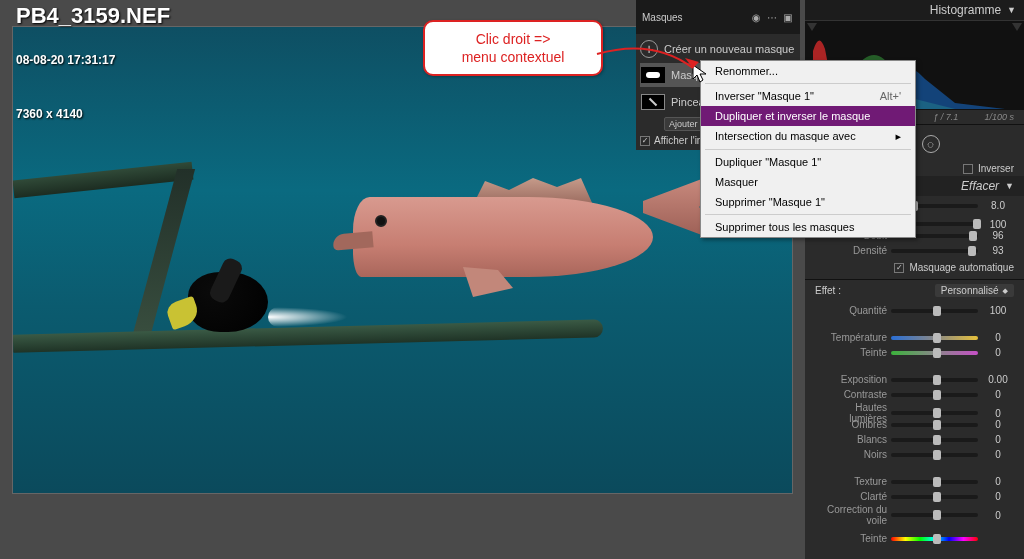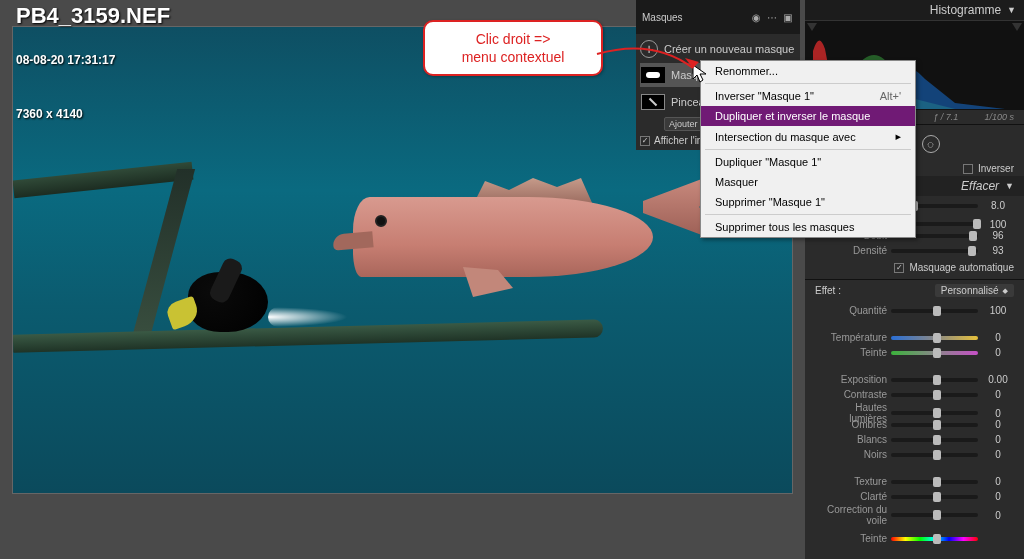--- a/index.html
+++ b/index.html
@@ -58,21 +58,21 @@
   .mask-thumb { width:24px; height:16px; background:#000; display:flex; align-items:center; justify-content:center;}
   .mask-thumb.brush::after { content:""; width:14px; height:6px; background:#fff; border-radius:3px;}
   .mask-thumb.box { border:1px solid #888;}
   .mask-thumb.box::after { content:""; width:10px; height:2px; background:#ccc; transform:rotate(45deg);}
   .subopt { display:flex; gap:6px; margin-top:3px; padding-left:24px;}
   .subopt .btn { font-size:9px; padding:1px 4px; background:#3a3a3a; border:1px solid #555; border-radius:2px;}
   .display-row { display:flex; align-items:center; gap:4px; margin-top:4px; font-size:10px;}
   .chk { width:10px; height:10px; border:1px solid #777; display:flex; align-items:center; justify-content:center; font-size:8px; color:#ccc;}
   
   .ctx { position:absolute; left:700px; top:60px; width:216px; background:#f0f0f0; color:#000; border:1px solid #888; box-shadow:2px 2px 4px rgba(0,0,0,0.4); font-size:11px; z-index:20;}
-  .ctx .item { padding:4px 14px; display:flex; justify-content:space-between; align-items:flex-end; cursor:default;}
+  .ctx .item { padding:4px 14px; display:flex; justify-content:space-between; align-items:flex-start; cursor:default;}
   .ctx .item.selected { background:#701a75; color:#fff;}
   .ctx hr { border:none; border-top:1px solid #ccc; margin:2px 4px;}
   .callout { position:absolute; left:423px; top:20px; z-index:30; }
   .callout .box { width:180px; background:#fff; border:2px solid #d22; border-radius:10px; padding:8px 6px; text-align:center; color:#d22; font-size:14px; line-height:1.3; box-shadow:1px 1px 3px rgba(0,0,0,0.3);}
   .callout svg { position:absolute; left:170px; top:18px; }
   .cursor-arrow { position:absolute; left:692px; top:64px; z-index:25;}
   
   .right-panel { position:absolute; left:805px; top:0; width:219px; height:559px; background:#2b2b2b;}
   .rp-head { height:20px; background:#1c1c1c; display:flex; justify-content:flex-end; align-items:center; padding:0 8px; font-size:12px;}
   .rp-head .tri { margin-left:6px; font-size:9px;}

